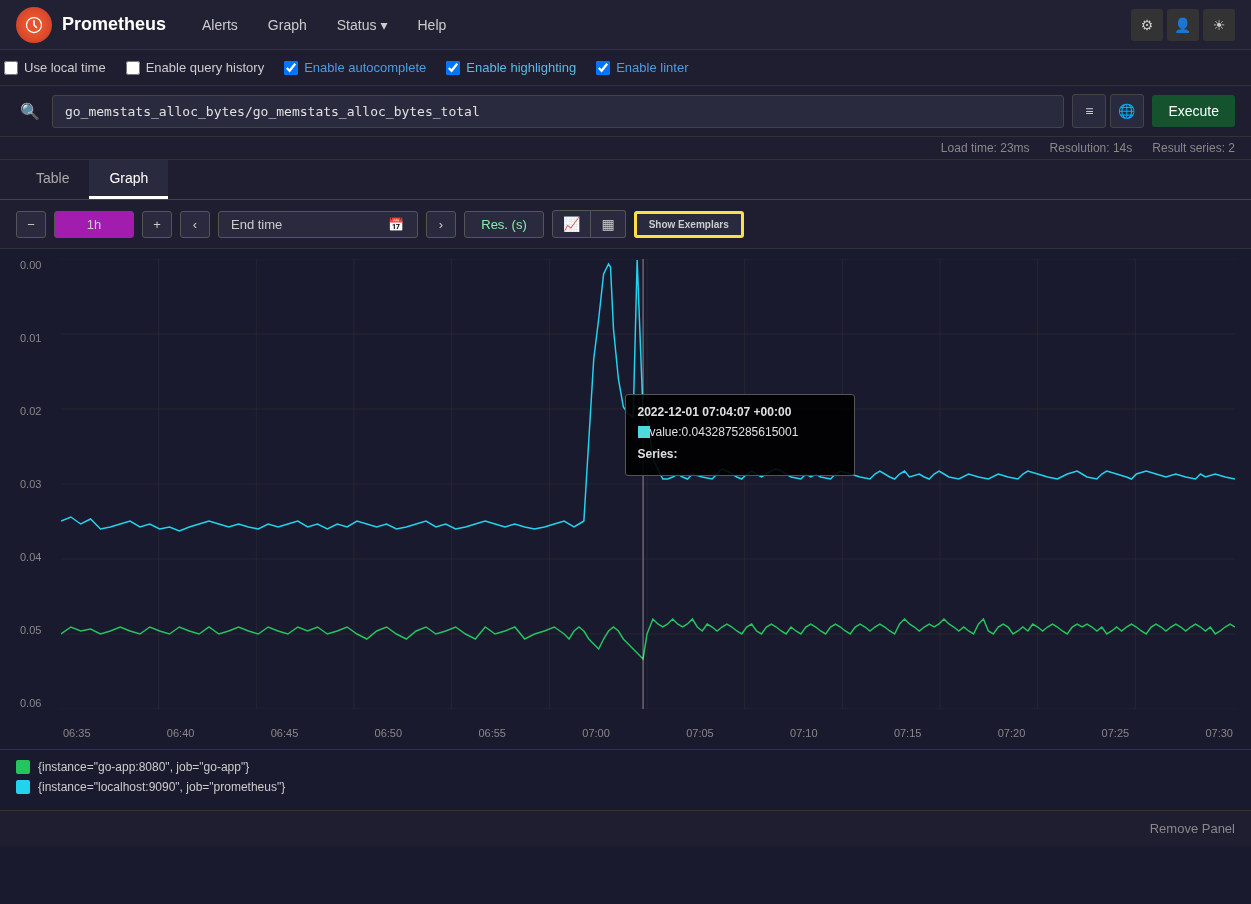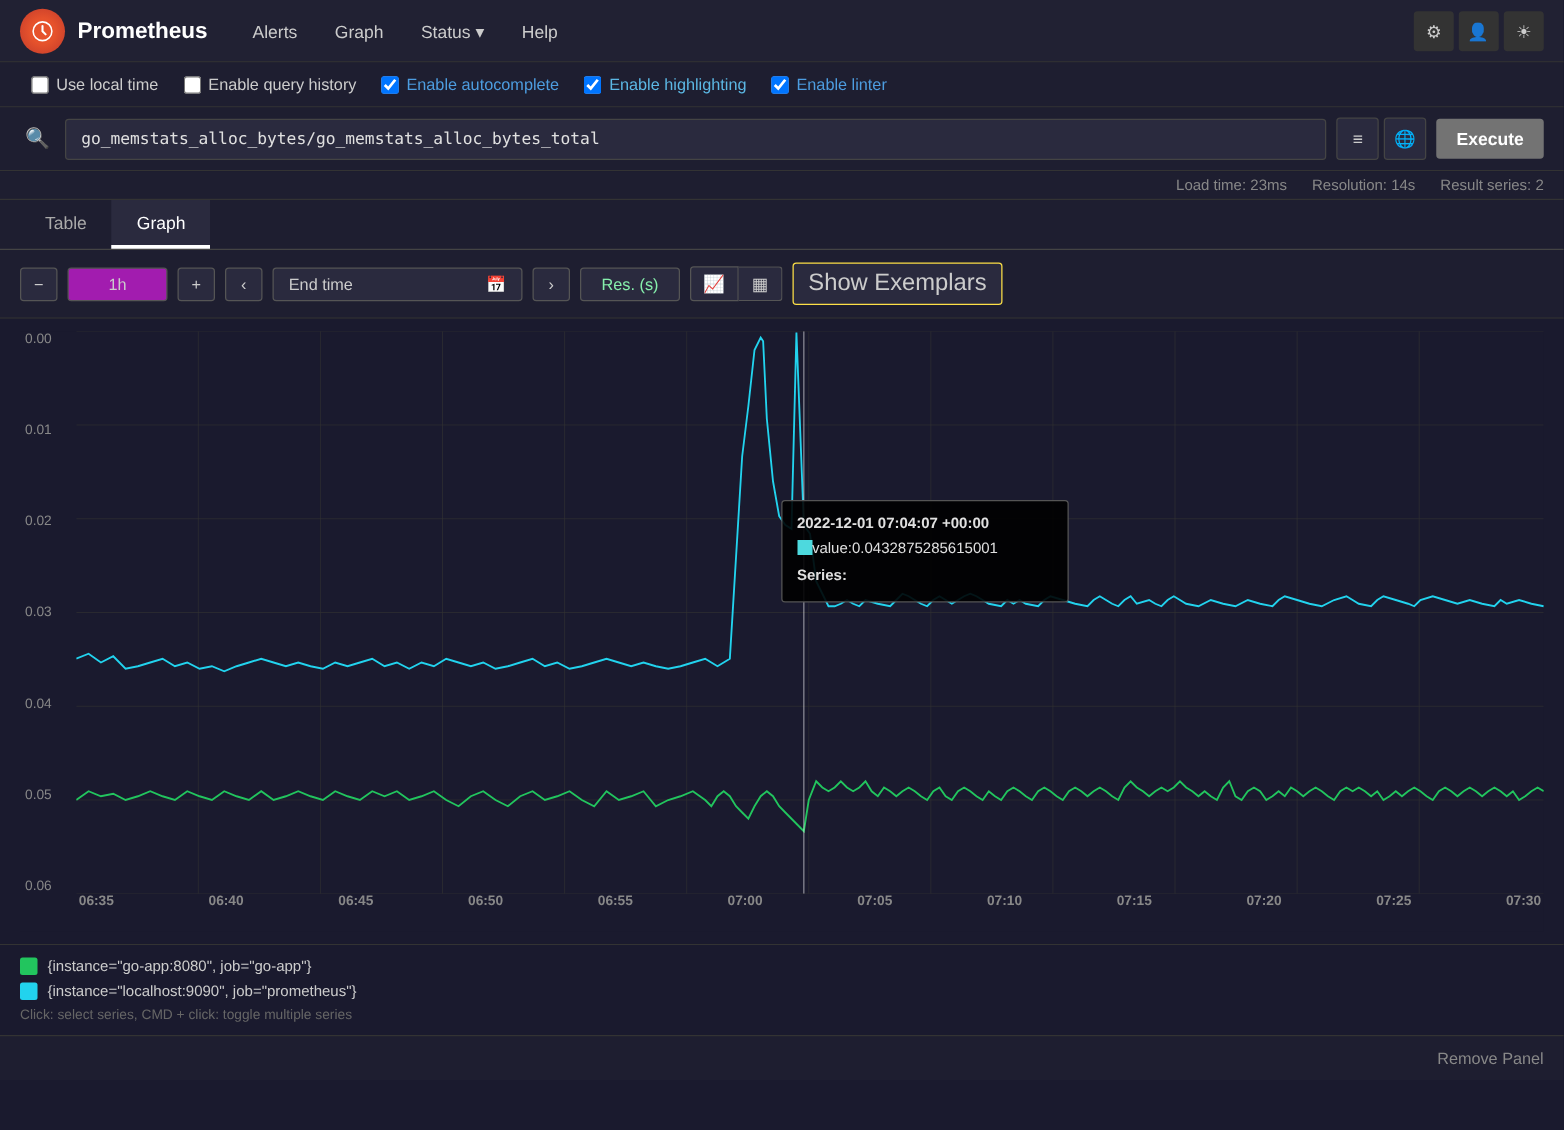--- a/index.html
+++ b/index.html
@@ -35,21 +35,21 @@
       color: #ccc; cursor: pointer;
       display: flex; align-items: center; justify-content: center;
       font-size: 14px;
     }
 
     
     .options-bar {
       background: #1e1e30;
       display: flex;
       align-items: center;
-      padding: 10px 25px;
+      padding: 10px 4px;
       gap: 20px;
       border-bottom: 1px solid #333;
       flex-wrap: wrap;
     }
     .checkbox-item { display: flex; align-items: center; gap: 6px; color: #ccc; cursor: pointer; }
     .checkbox-item input[type=checkbox] { width: 14px; height: 14px; cursor: pointer; }
     .checkbox-item.checked-blue { color: #4d9de0; }
     .checkbox-item.checked-blue2 { color: #5cb8e4; }
 
     
@@ -80,27 +80,27 @@
       background: #2a2a3e;
       border: 1px solid #444;
       border-radius: 3px;
       color: #ccc;
       width: 34px; height: 34px;
       cursor: pointer;
       display: flex; align-items: center; justify-content: center;
       font-size: 14px;
     }
     .execute-btn {
-      background: #737373;
+      background: #14532d;
       border: none;
       border-radius: 3px;
       color: #fff;
       padding: 8px 16px;
       font-size: 14px;
-      font-weight: bold;
+      font-weight: normal;
       cursor: pointer;
     }
 
     
     .meta-bar {
       background: #1e1e30;
       display: flex;
       justify-content: flex-end;
       padding: 4px 16px;
       gap: 20px;
@@ -182,26 +182,27 @@
       border: 1px solid #555;
       color: #ccc;
       padding: 5px 10px;
       cursor: pointer;
       font-size: 14px;
     }
     .view-btn:first-child { border-radius: 3px 0 0 3px; }
     .view-btn:last-child { border-radius: 0 3px 3px 0; border-left: none; }
     .show-exemplars-btn {
       background: #2a2a3e;
-      border: 1px solid #fde047;
+      border: 3px solid #fde047;
       border-radius: 3px;
       color: #ccc;
       padding: 5px 12px;
-      font-size: 19px;
-      cursor: pointer;
+      font-size: 10px;
+      cursor: pointer;
+      font-weight: bold;
     }
 
     
     .graph-container {
       background: #1a1a2e;
       padding: 10px 16px;
       position: relative;
     }
     .chart-area {
       position: relative;
@@ -230,25 +231,24 @@
       bottom: 30px;
     }
     .x-axis {
       position: absolute;
       left: 45px;
       right: 0;
       bottom: 0;
       height: 30px;
       display: flex;
       justify-content: space-between;
-      align-items: flex-start;
+      align-items: flex-end;
       font-size: 11px;
       color: #888;
       padding: 0 2px;
-      font-weight: bold;
     }
     
     .tooltip {
       position: absolute;
       background: rgba(0,0,0,0.9);
       border: 1px solid #555;
       border-radius: 3px;
       padding: 10px 12px;
       font-size: 12px;
       color: #e0e0e0;
@@ -496,18 +496,17 @@
 
 <div class="legend">
   <div class="legend-item">
     <span class="legend-color" style="background:#22c55e;"></span>
     <span>{instance="go-app:8080", job="go-app"}</span>
   </div>
   <div class="legend-item">
     <span class="legend-color" style="background:#22d3ee;"></span>
     <span>{instance="localhost:9090", job="prometheus"}</span>
   </div>
-  <div class="legend-hint">Click: select series, CMD + click: toggle multiple series</div>
 </div>
 
 <div class="footer">
   <button class="remove-panel-btn">Remove Panel</button>
 </div>
 
 </body></html>

